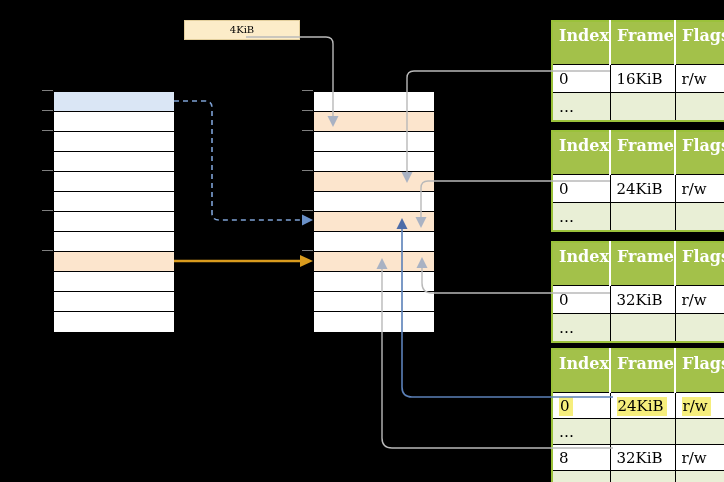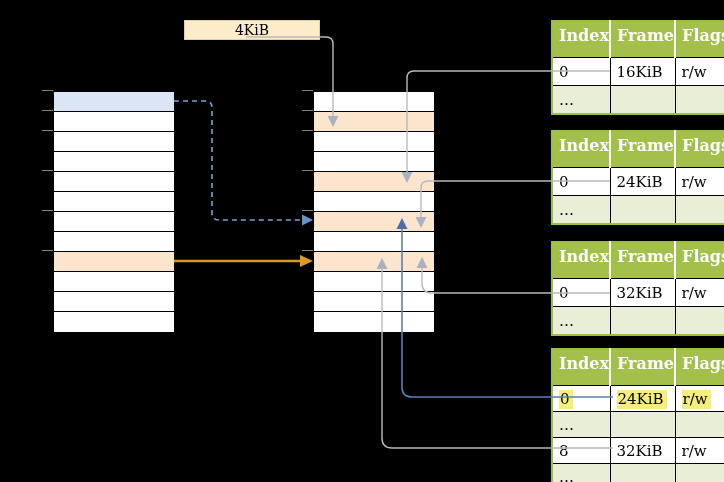--- a/index.html
+++ b/index.html
@@ -11,29 +11,29 @@
   .mem{position:absolute;width:120px;border:1px solid #000;background:#fff;}
   .mrow{height:20px;box-sizing:border-box;border-bottom:1px solid #000;background:#fff;}
   .mrow:last-child{border-bottom:none;}
   .mrow[data-fill="blue"]{background:#dae6f5;}
   .mrow[data-fill="peach"]{background:#fce5cd;}
   .mrow[data-fill="white"]{background:#fff;}
 
   .tick{position:absolute;width:11px;height:1px;background:#7f7f7f;}
 
   
-  .pagesize{position:absolute;left:184px;top:20px;width:136px;height:20px;
+  .pagesize{position:absolute;left:184px;top:20px;width:116px;height:20px;
             background:#fcecc9;border:1px solid #e3cf9e;box-sizing:border-box;
-            text-align:center;line-height:18px;font-size:14px;color:#000;}
+            text-align:center;line-height:18px;font-size:10px;color:#000;}
 
   
   table.ptable{position:absolute;left:551px;border-collapse:collapse;table-layout:fixed;
                border:2px solid #9bc23b;background:#fff;}
   table.ptable th{height:26px;background:#a3c14a;color:#fff;font-weight:bold;
-                  font-size:16px;text-align:left;padding:0 0 9px 6px;
+                  font-size:16px;text-align:left;padding:0 0 16px 6px;
                   border-right:2px solid #fff;font-family:"DejaVu Serif","Liberation Serif",serif;}
   table.ptable th:last-child{border-right:none;}
   table.ptable td{height:27px;border:1px solid #000;font-size:15px;color:#000;
                   padding:0 0 0 6px;background:#fff;overflow:hidden;}
   table.ptable tr.dots td{background:#e9efd6;}
   table.t4 td{height:25px;}
   .hl{background:#f6ee7c;padding:0 3px 1px 1px;}
 
   svg.overlay{position:absolute;left:0;top:0;pointer-events:none;}
 </style>

